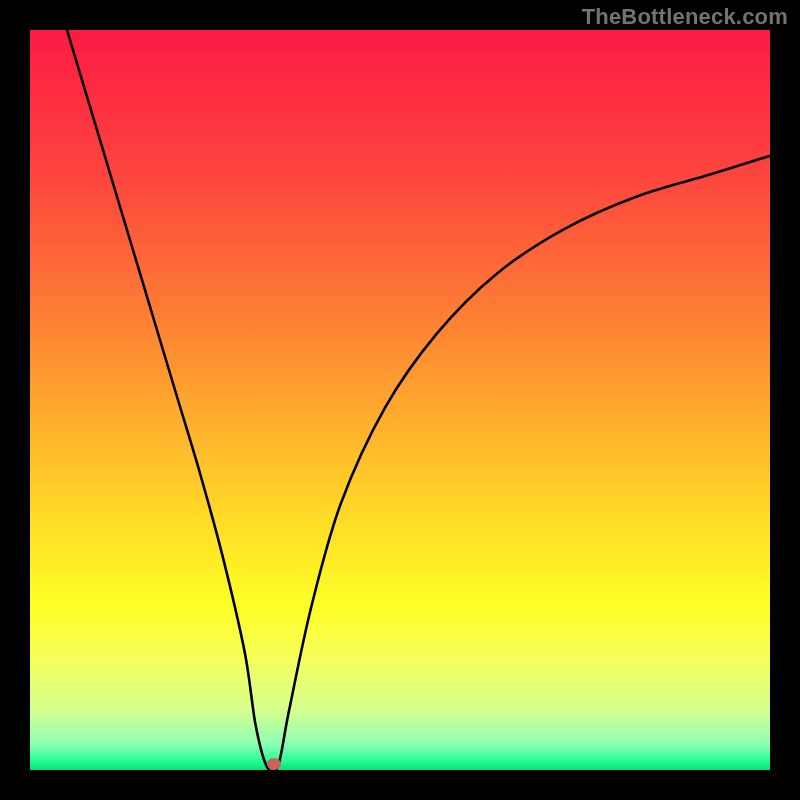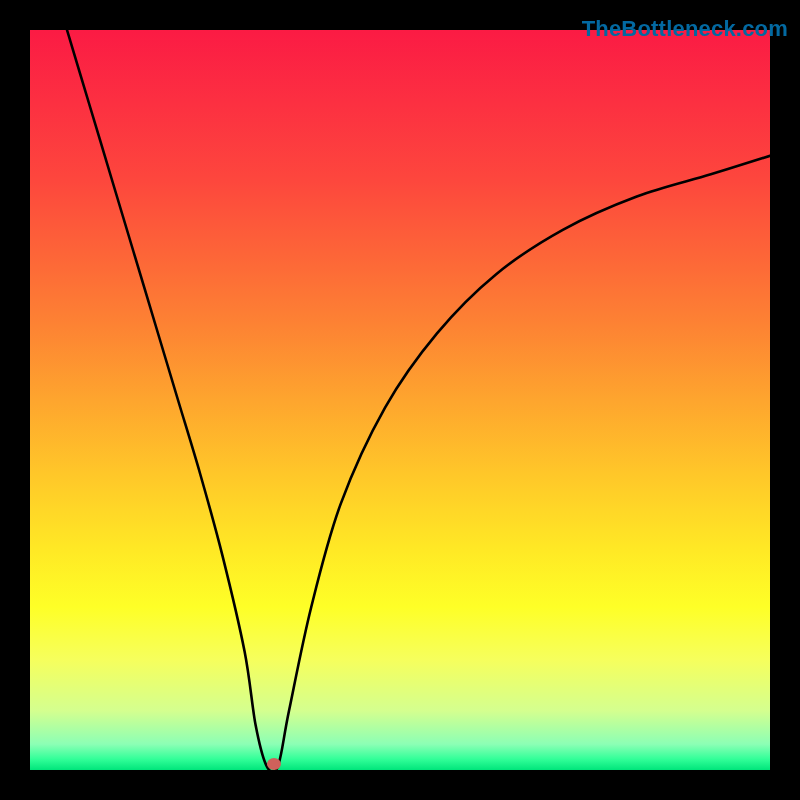--- a/index.html
+++ b/index.html
@@ -12,23 +12,23 @@
     overflow: hidden;
   }
   .frame {
     position: relative;
     width: 800px;
     height: 800px;
     background: #000;
   }
   .watermark {
     position: absolute;
-    top: 16px;
+    top: 4px;
     right: 12px;
-    color: #0369a1;
+    color: #737373;
     font-size: 22px;
     font-weight: 600;
     letter-spacing: 0.2px;
     z-index: 5;
     margin-left: 20px;
   }
   .plot {
     position: absolute;
     left: 30px;
     top: 30px;

